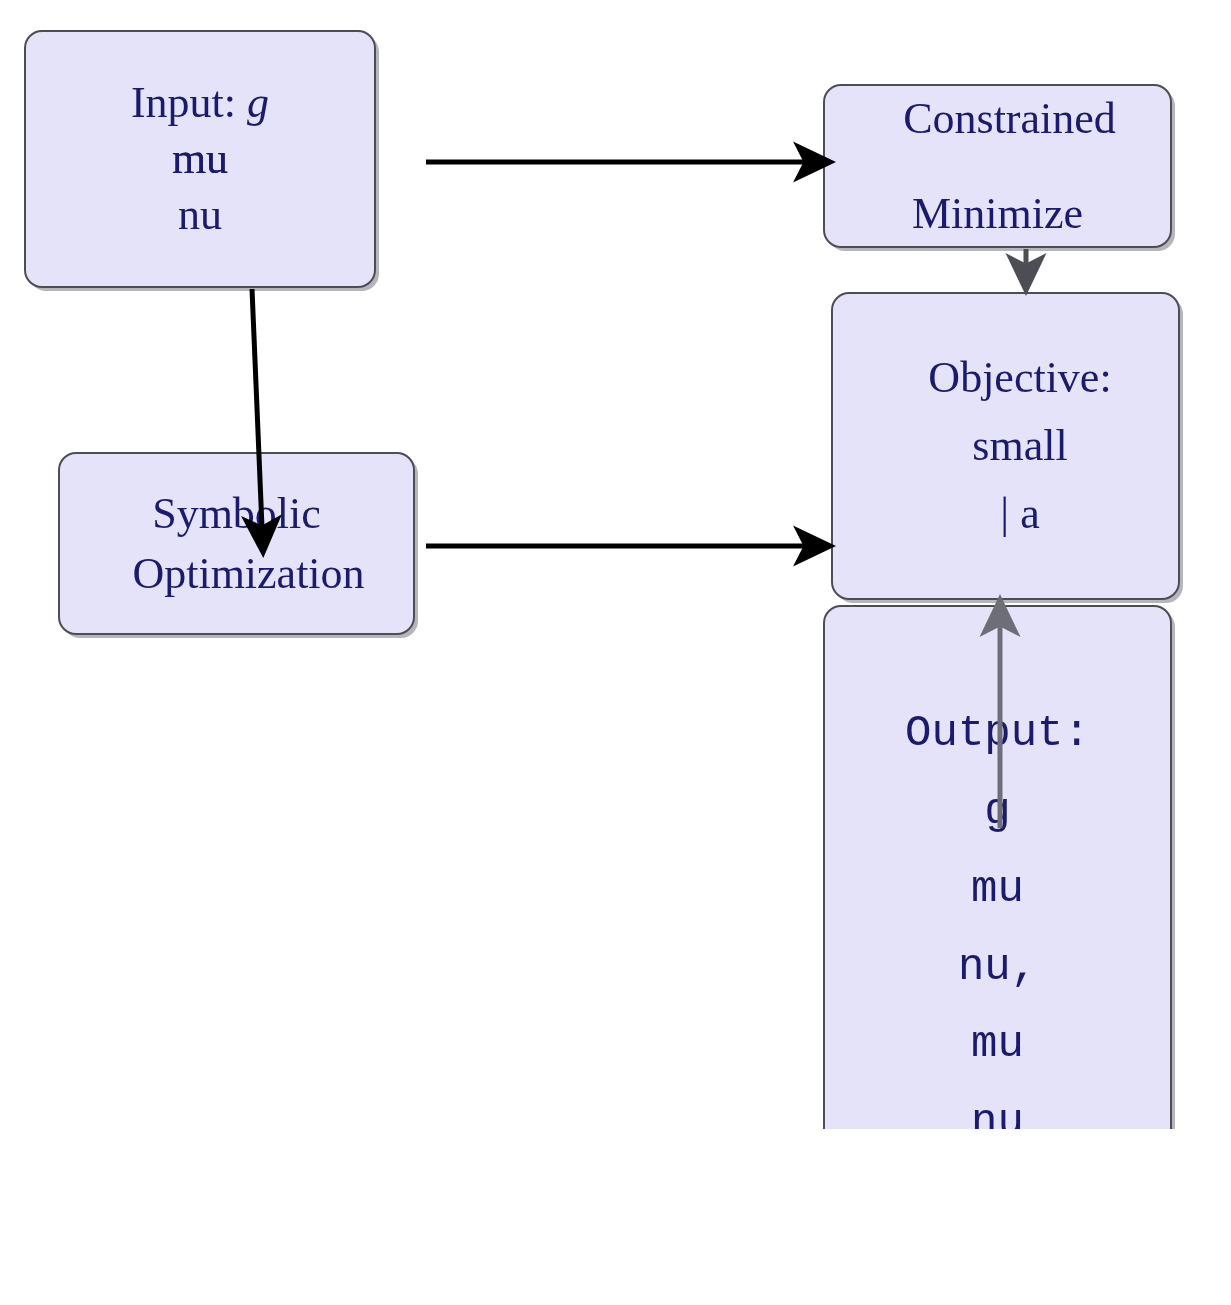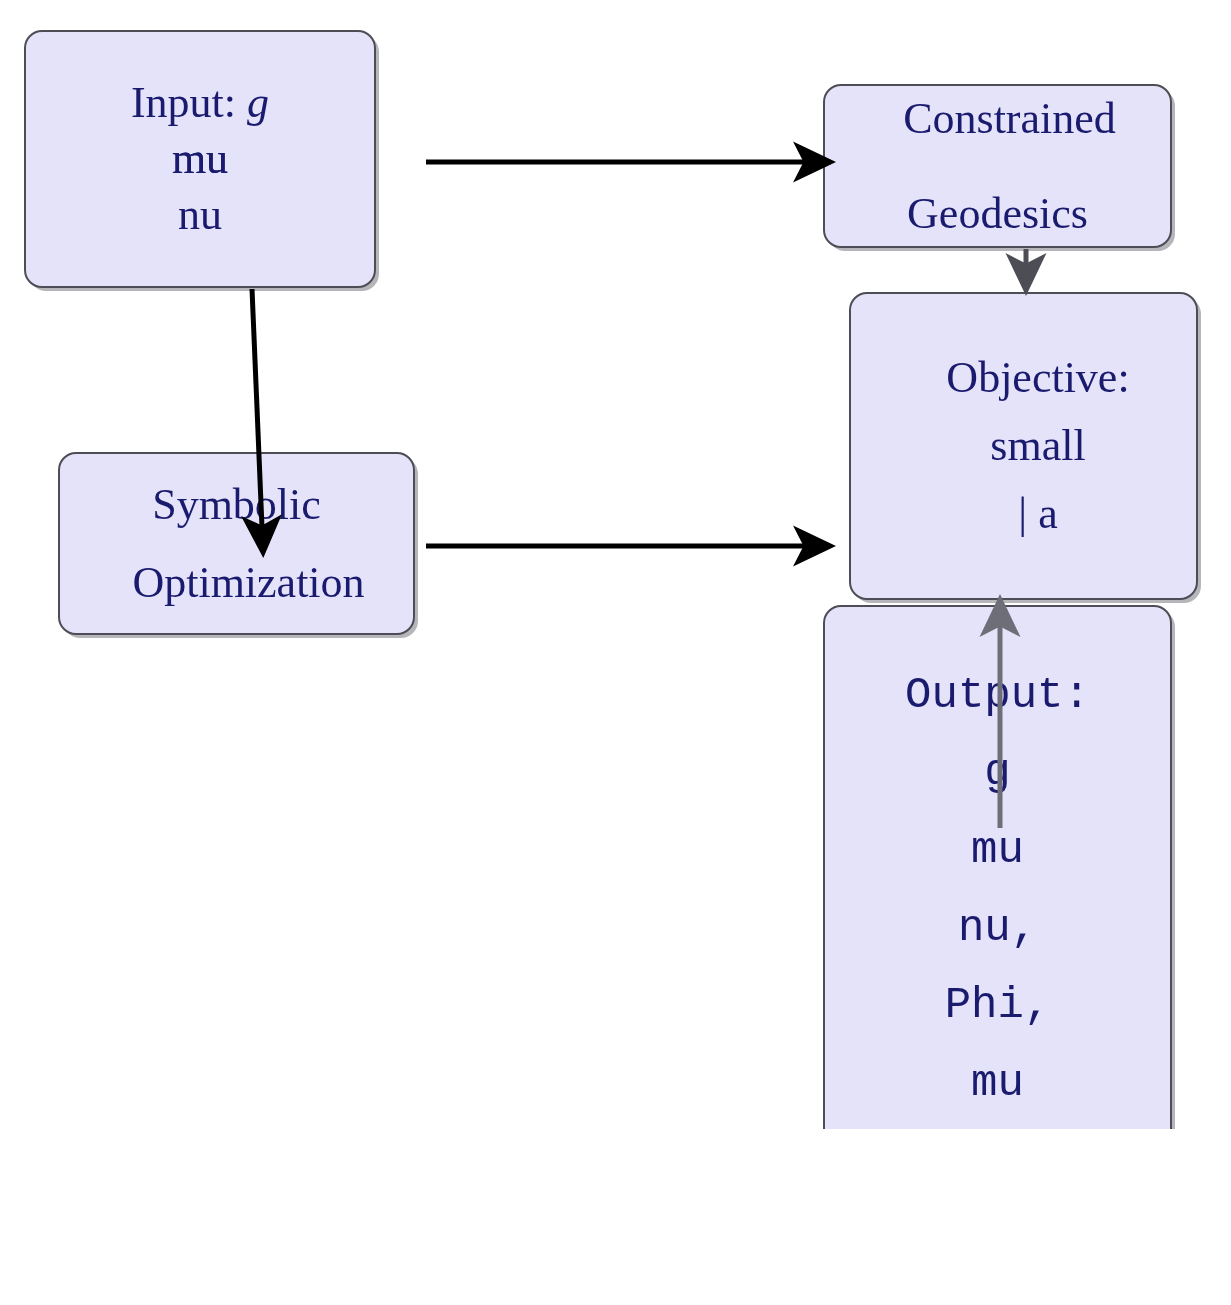--- a/index.html
+++ b/index.html
@@ -38,28 +38,28 @@
   }
   .node .line {
     display: block;
     white-space: nowrap;
     width: 100%;
   }
 
   #node-input        { left: 24px;  top: 30px;   width: 352px; height: 258px; font-size: 44px; }
   #node-symbolic     { left: 58px;  top: 452px;  width: 357px; height: 183px; font-size: 44px; }
   #node-constrained  { left: 823px; top: 84px;   width: 349px; height: 164px; font-size: 44px; gap: 35px; }
-  #node-objective    { left: 849px; top: 292px;  width: 349px; height: 308px; font-size: 44px; padding-left: 29px; }
+  #node-objective    { left: 831px; top: 292px;  width: 349px; height: 308px; font-size: 44px; padding-left: 29px; }
   #node-output       { left: 823px; top: 605px;  width: 349px; height: 647px; font-size: 44px; z-index: 3; font-family: Liberation Mono, monospace; }
 
   #node-input .line          { margin: 1px 0; }
   #node-objective .line      { margin: 7px 0; }
   #node-output .line         { margin: 12px 0; }
   #node-constrained .line    { margin: 3px 0; }
-  #node-symbolic .line       { margin: 12px 0; }
+  #node-symbolic .line       { margin: 3px 0; }
 
   
   .mathit { font-style: italic; }
 
   
   .overlap {
     position: relative;
     display: inline-block;
   }
   .overlap > .under {
@@ -121,35 +121,34 @@
     <span class="line">nu</span>
   </div>
 
   <div class="node" id="node-symbolic">
     <span class="line">Symbolic</span>
     <span class="line overflow-right">Optimization</span>
   </div>
 
   <div class="node" id="node-constrained">
     <span class="line overflow-right">Constrained</span>
-    <span class="line">Geodesics</span>
+    <span class="line">Minimize</span>
   </div>
 
   <div class="node" id="node-objective">
     <span class="line">Objective:</span>
     <span class="line">small</span>
     <span class="line">| a</span>
   </div>
 
   <div class="node" id="node-output">
     <span class="line">Output:</span>
     <span class="line">g</span>
     <span class="line">mu</span>
     <span class="line">nu,</span>
-    <span class="line">Phi,</span>
     <span class="line">mu</span>
     <span class="line">nu</span>
   </div>
 
   <svg id="arrows-front" class="arrow-svg">
     <defs>
       <marker id="head-black2" markerWidth="9" markerHeight="9" refX="7.2" refY="4.5" orient="auto">
         <path d="M0,0.4 L8.6,4.5 L0,8.6 L2.1,4.5 Z" fill="#000000"></path>
       </marker>
       <marker id="head-gray3" markerWidth="9" markerHeight="9" refX="7.2" refY="4.5" orient="auto">

